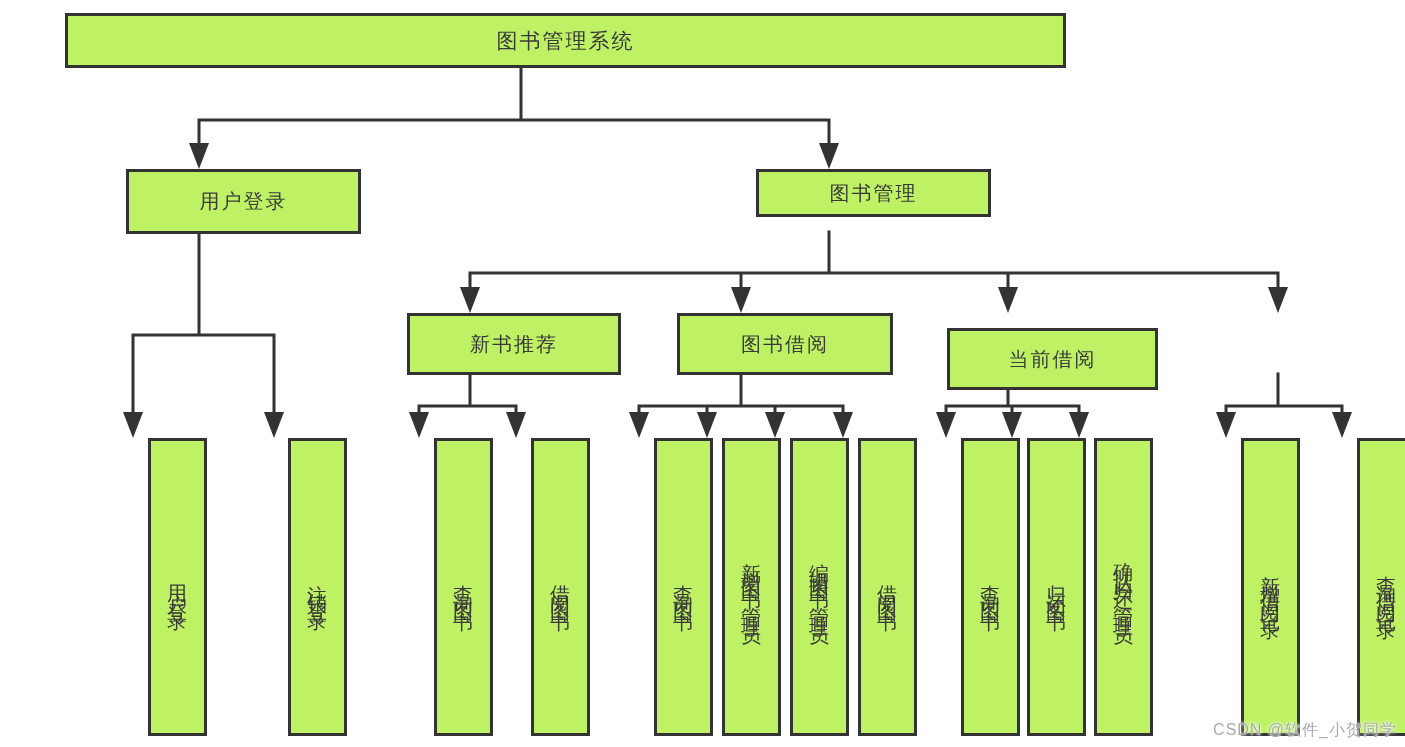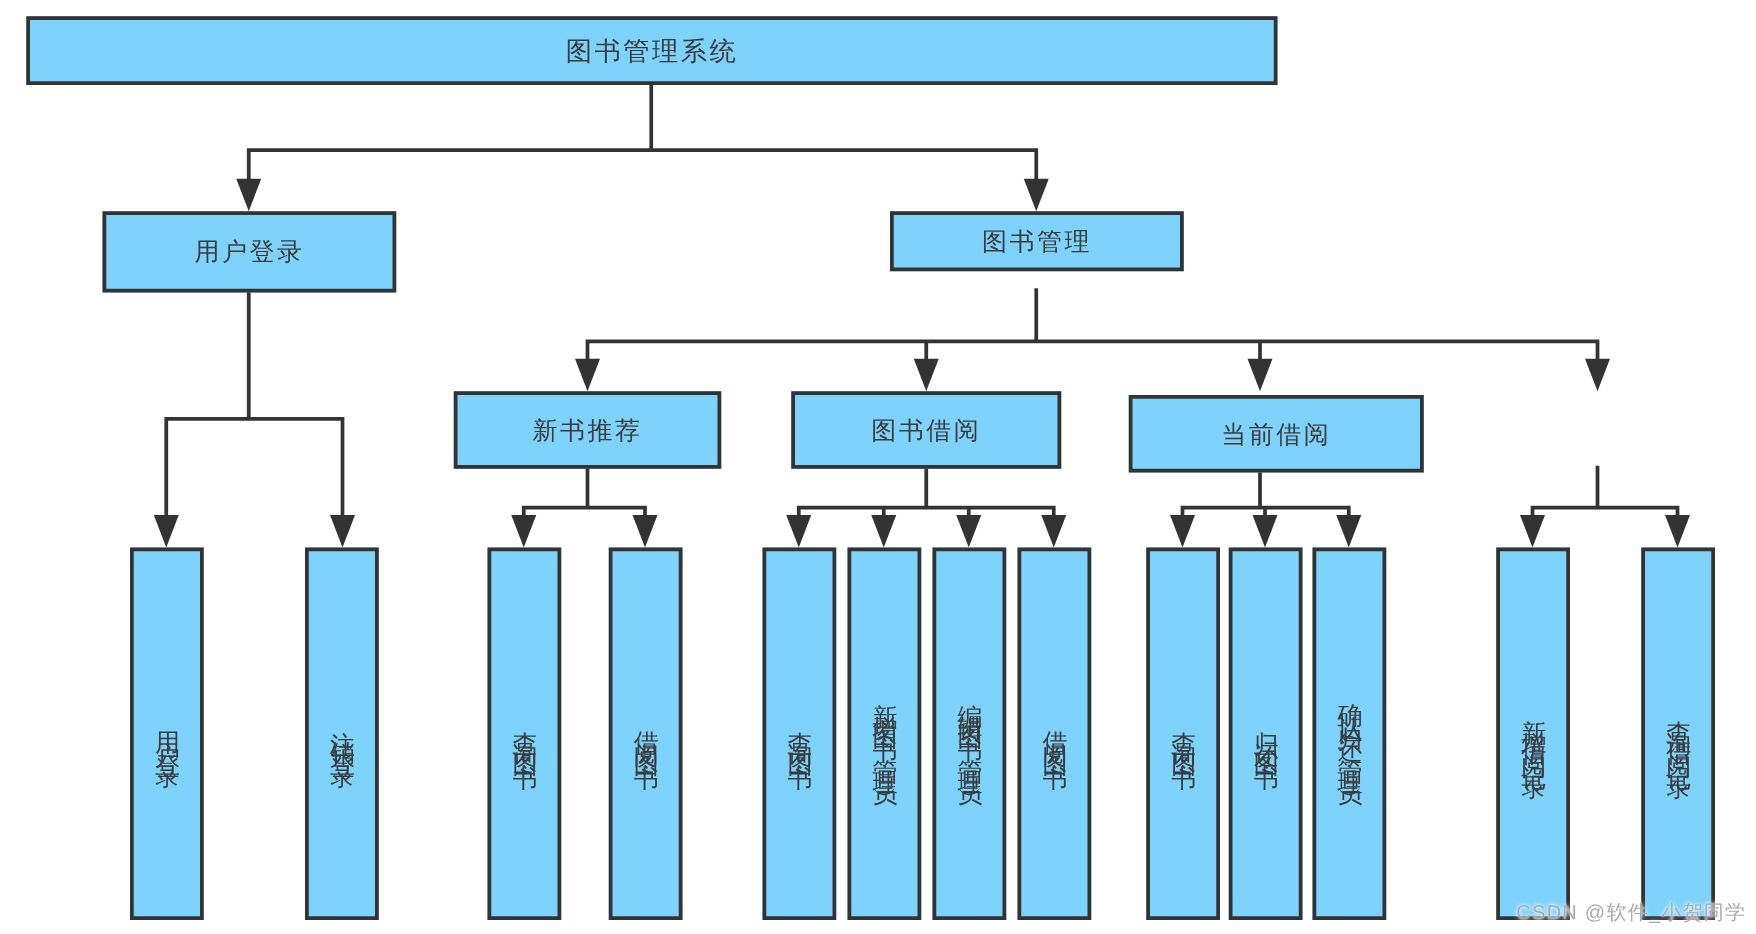--- a/index.html
+++ b/index.html
@@ -25,26 +25,27 @@
   }
   .connectors path {
     stroke: var(--line);
     stroke-width: 3;
     fill: none;
     stroke-linecap: square;
   }
   .connectors polygon { fill: var(--line); }
   .box {
     position: absolute;
-    background: #7dd3fc;
+    background: #bef264;
     border: 3px solid var(--line);
     display: flex;
     align-items: center;
     justify-content: center;
     color: var(--text);
+    margin-left: 44px;
   }
   .hbox {
     font-size: 20px;
     letter-spacing: 2px;
     white-space: nowrap;
   }
   .root-box { font-size: 21px; }
   .leaf {
     top: 438px;
     height: 298px;
@@ -108,21 +109,21 @@
     <polygon points="1332,412 1352,412 1342,438"></polygon>
   </svg>
 
   <div class="box hbox root-box" style="left:21px; top:13px; width:1001px; height:55px;">图书管理系统</div>
 
   <div class="box hbox" style="left:82px; top:169px; width:235px; height:65px;">用户登录</div>
   <div class="box hbox" style="left:712px; top:169px; width:235px; height:48px;">图书管理</div>
 
   <div class="box hbox" style="left:363px; top:313px; width:214px; height:62px;">新书推荐</div>
   <div class="box hbox" style="left:633px; top:313px; width:216px; height:62px;">图书借阅</div>
-  <div class="box hbox" style="left:903px; top:316px; width:236px; height:62px;">当前借阅</div>
+  <div class="box hbox" style="left:903px; top:328px; width:211px; height:62px;">当前借阅</div>
 
   <div class="box leaf" style="left:104px;">用户登录</div>
   <div class="box leaf" style="left:244px;">注销登录</div>
 
   <div class="box leaf" style="left:390px;">查询图书</div>
   <div class="box leaf" style="left:487px;">借阅图书</div>
 
   <div class="box leaf" style="left:610px;">查询图书</div>
   <div class="box leaf" style="left:678px;">新增图书（管理员）</div>
   <div class="box leaf" style="left:746px;">编辑图书（管理员）</div>

